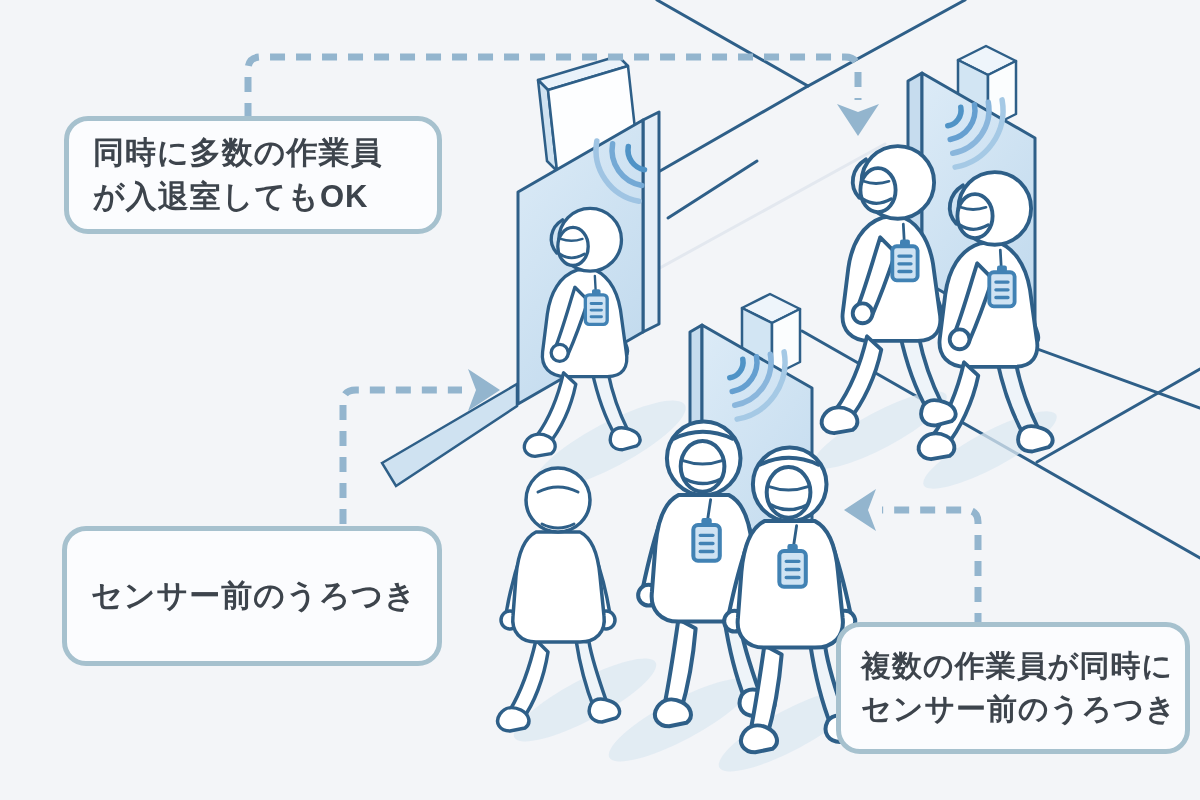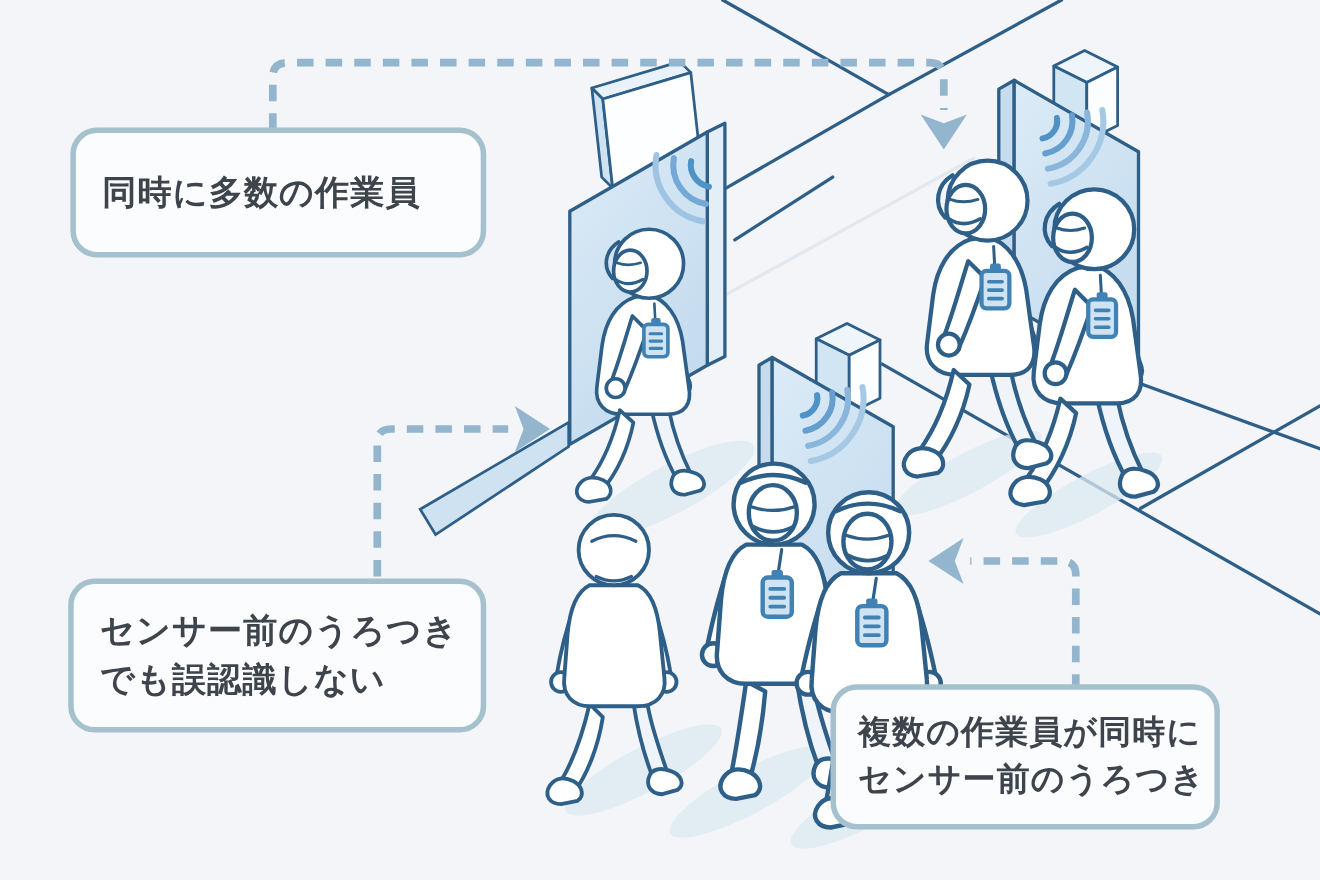--- a/index.html
+++ b/index.html
@@ -12,21 +12,21 @@
   .callout{
     position:absolute;box-sizing:border-box;
     border:5px solid #a6c1ce;border-radius:24px;
     background:#fbfcfe;color:#3d444c;font-weight:700;
     display:flex;flex-direction:column;justify-content:center;
     padding:22px 24px;line-height:1.42;letter-spacing:1px;
   }
   .callout .ln{white-space:nowrap}
   #callout-top-left{left:64px;top:116px;width:378px;height:118px;font-size:31px}
   #callout-middle-left{left:62px;top:526px;width:380px;height:140px;font-size:31px}
-  #callout-bottom-right{left:755px;top:622px;width:354px;height:132px;font-size:30px;padding:14px 20px}
+  #callout-bottom-right{left:836px;top:622px;width:354px;height:132px;font-size:30px;padding:14px 20px}
 </style>
 </head>
 <body>
 
 <svg id="scene-svg" width="1200" height="800" viewBox="0 0 1200 800">
   <defs>
     <linearGradient id="doorGrad" x1="0" y1="0" x2="0.55" y2="1">
       <stop offset="0" stop-color="#dcebf7"></stop>
       <stop offset="1" stop-color="#c3dbee"></stop>
     </linearGradient>
@@ -172,23 +172,23 @@
   </g>
   <g fill="#93b5ce" stroke="none">
     <path d="M858,136 L837,104 L858,112 L879,104 Z"></path>
     <path d="M500,390 L468,369 L476,390 L468,411 Z"></path>
     <path d="M844,510 L876,489 L868,510 L876,531 Z"></path>
   </g>
 </svg>
 
 <div class="callout" id="callout-top-left">
   <div class="ln">同時に多数の作業員</div>
+  <div class="ln">が入退室してもOK</div>
 </div>
 
 <div class="callout" id="callout-middle-left">
   <div class="ln">センサー前のうろつき</div>
-  <div class="ln">でも誤認識しない</div>
 </div>
 
 <div class="callout" id="callout-bottom-right">
   <div class="ln">複数の作業員が同時に</div>
   <div class="ln">センサー前のうろつき</div>
 </div>
 
 </body></html>

